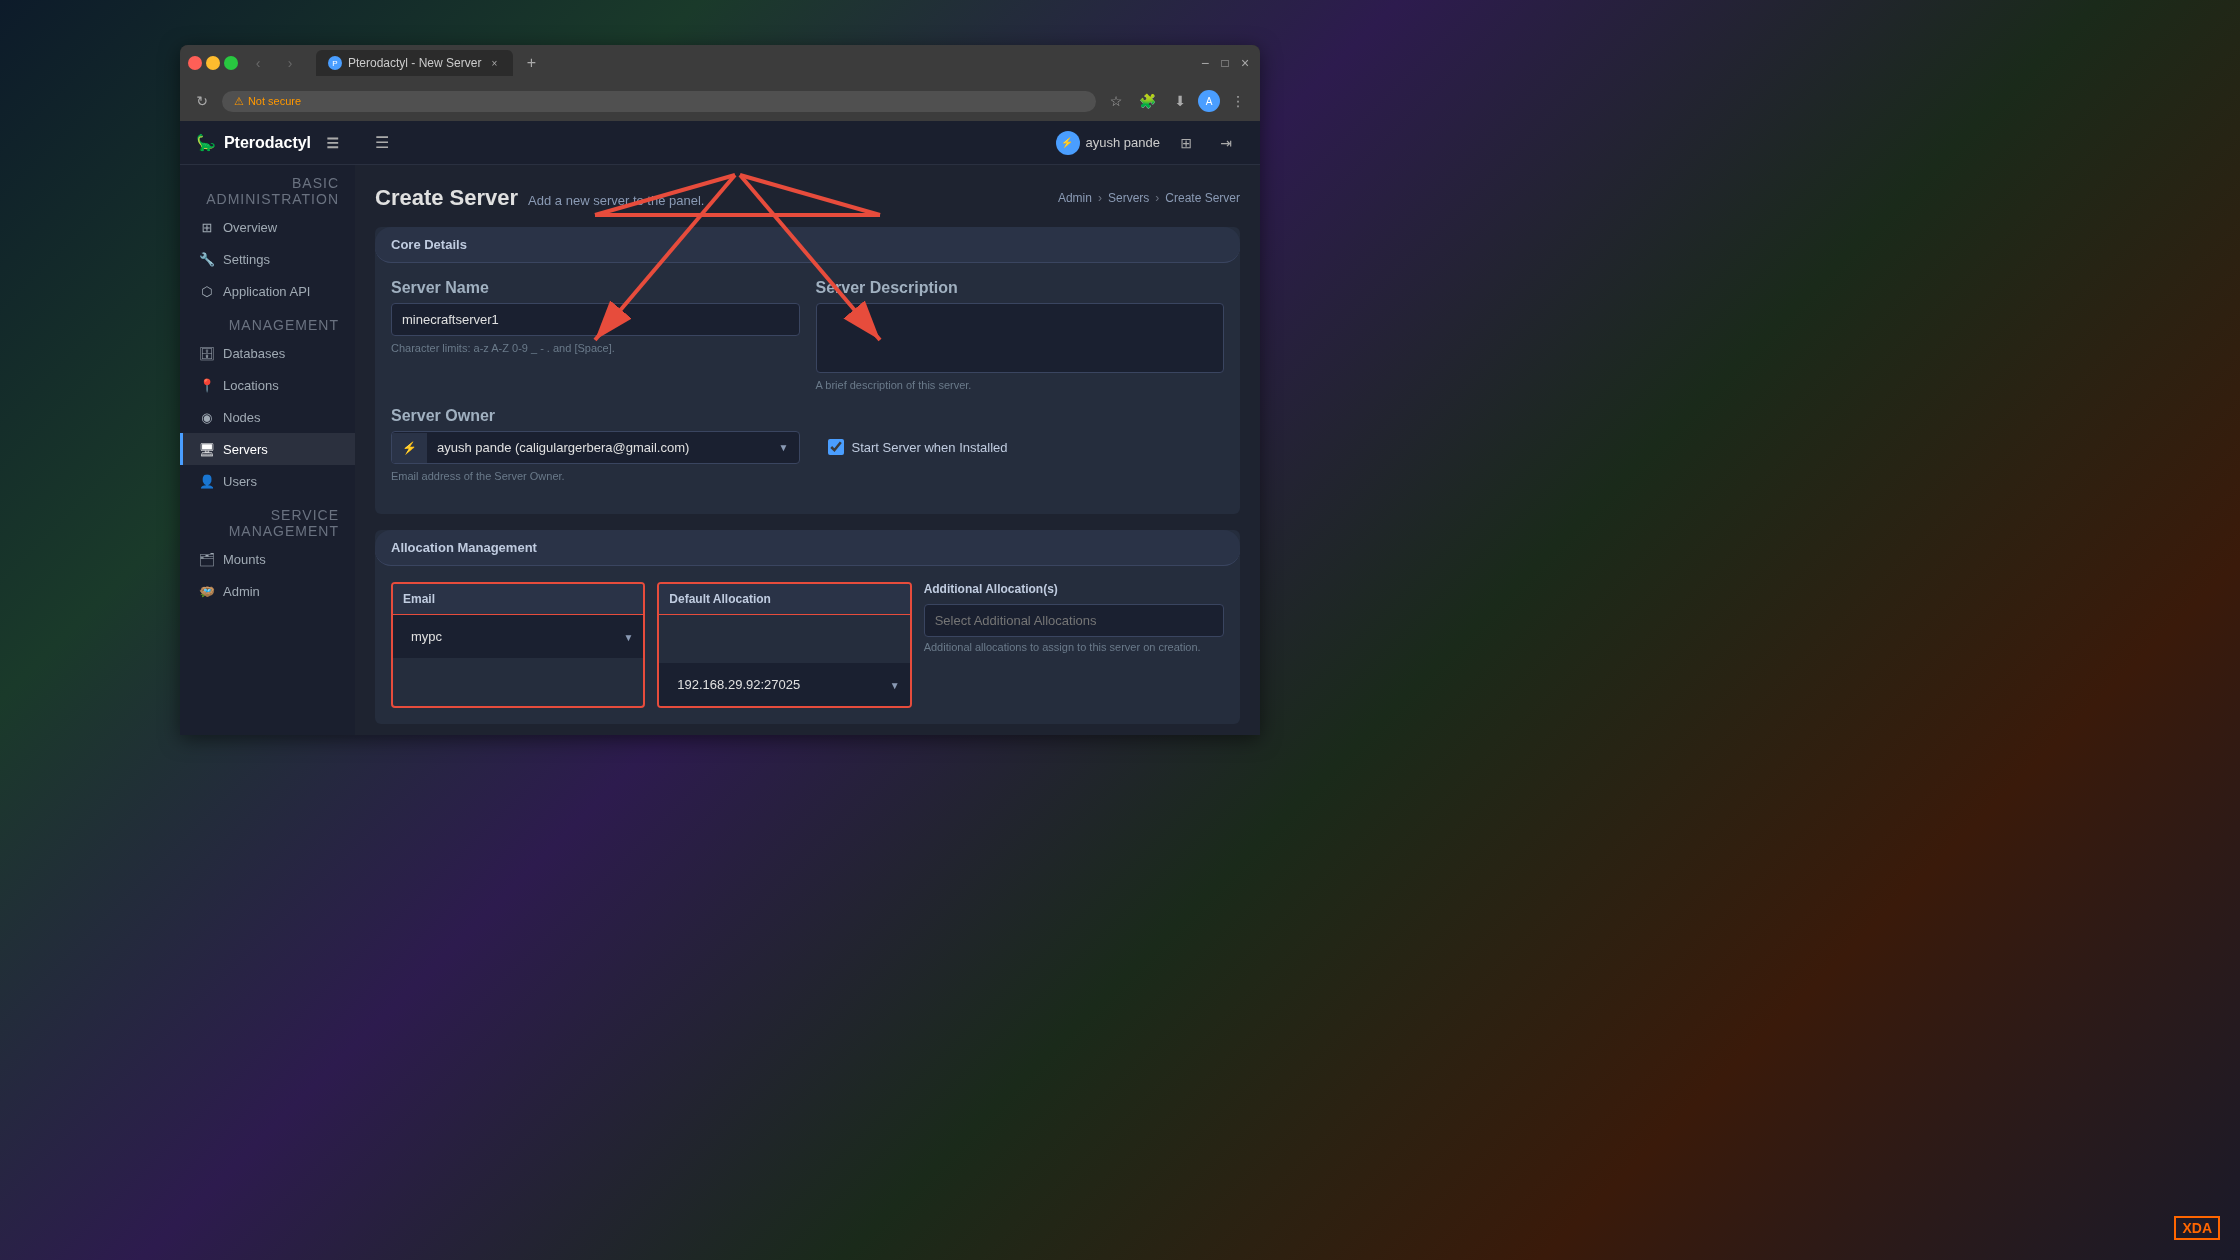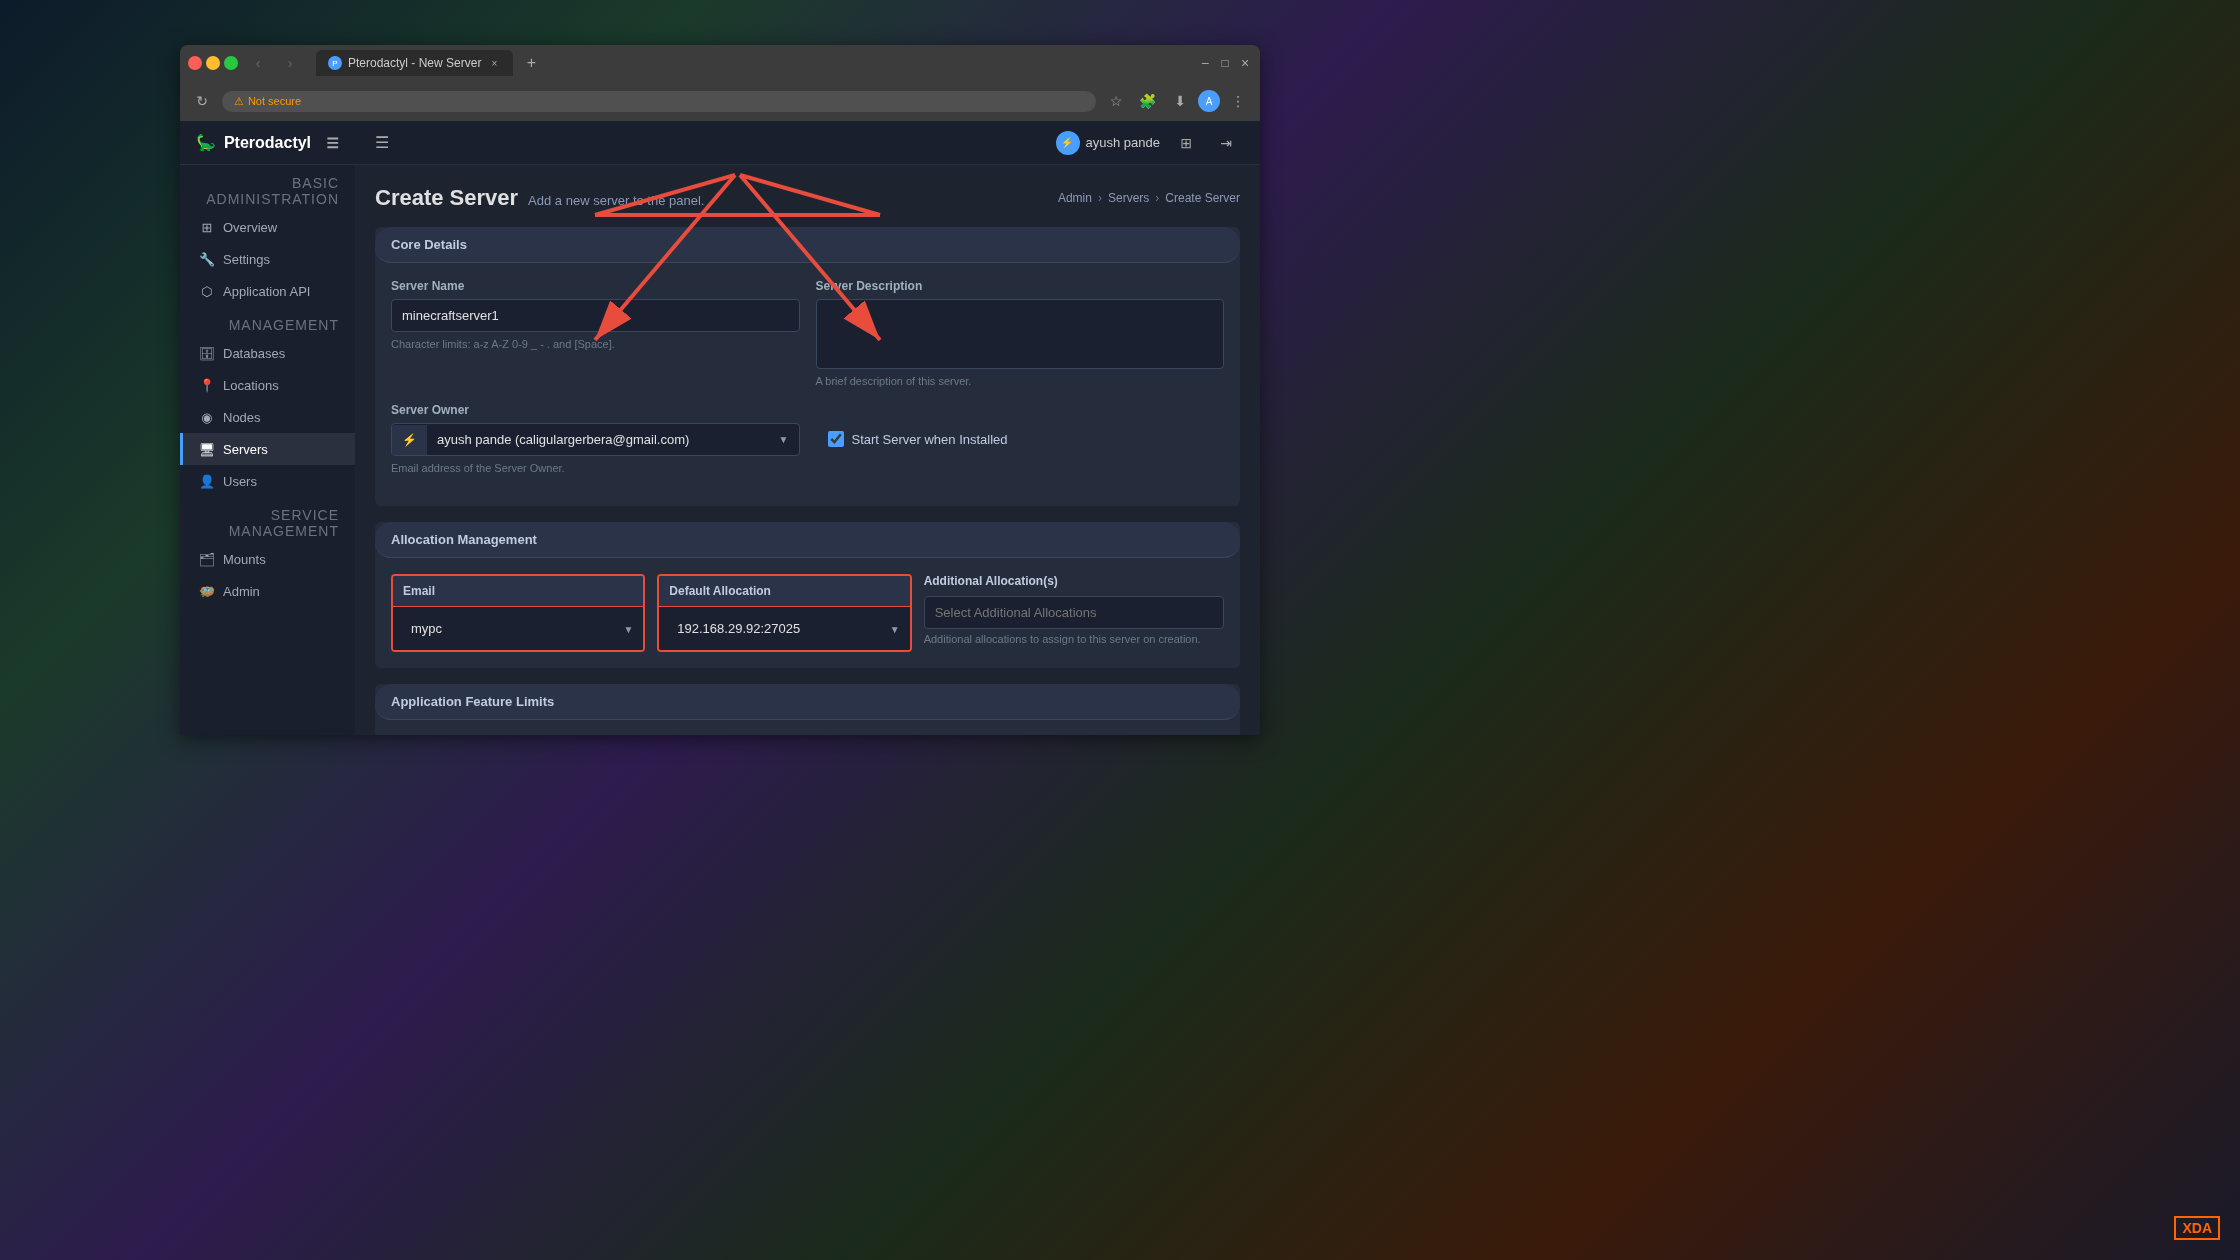--- a/index.html
+++ b/index.html
@@ -260,21 +260,21 @@
 
     .form-row {
       display: flex; gap: 16px; margin-bottom: 16px;
     }
 
     .form-group {
       flex: 1; display: flex; flex-direction: column; gap: 6px;
     }
 
     .form-label {
-      font-size: 12px; color: #a0b0c0; font-weight: 600;
+      font-size: 16px; color: #a0b0c0; font-weight: 600;
     }
 
     .form-input {
       background: #1a2030;
       border: 1px solid #3a4560;
       border-radius: 4px;
       padding: 8px 10px;
       font-size: 13px; color: #e0e0e0;
       width: 100%;
       outline: none;
@@ -609,21 +609,21 @@
                 <div class="alloc-box-body" style="position:relative;">
                   <select class="alloc-select">
                     <option>mypc</option>
                   </select>
                   <span class="select-arrow">▼</span>
                 </div>
               </div>
 
               <div class="alloc-box">
                 <div class="alloc-box-header">Default Allocation</div>
-                <div class="alloc-box-body" style="position:relative;">
+                <div class="alloc-box-body" style="position:relative;margin-top:48px;">
                   <select class="alloc-select">
                     <option>192.168.29.92:27025</option>
                   </select>
                   <span class="select-arrow">▼</span>
                 </div>
               </div>
 
               <div class="alloc-box-additional">
                 <div class="alloc-additional-label">Additional Allocation(s)</div>
                 <input class="alloc-additional-input" type="text" placeholder="Select Additional Allocations" style="">

